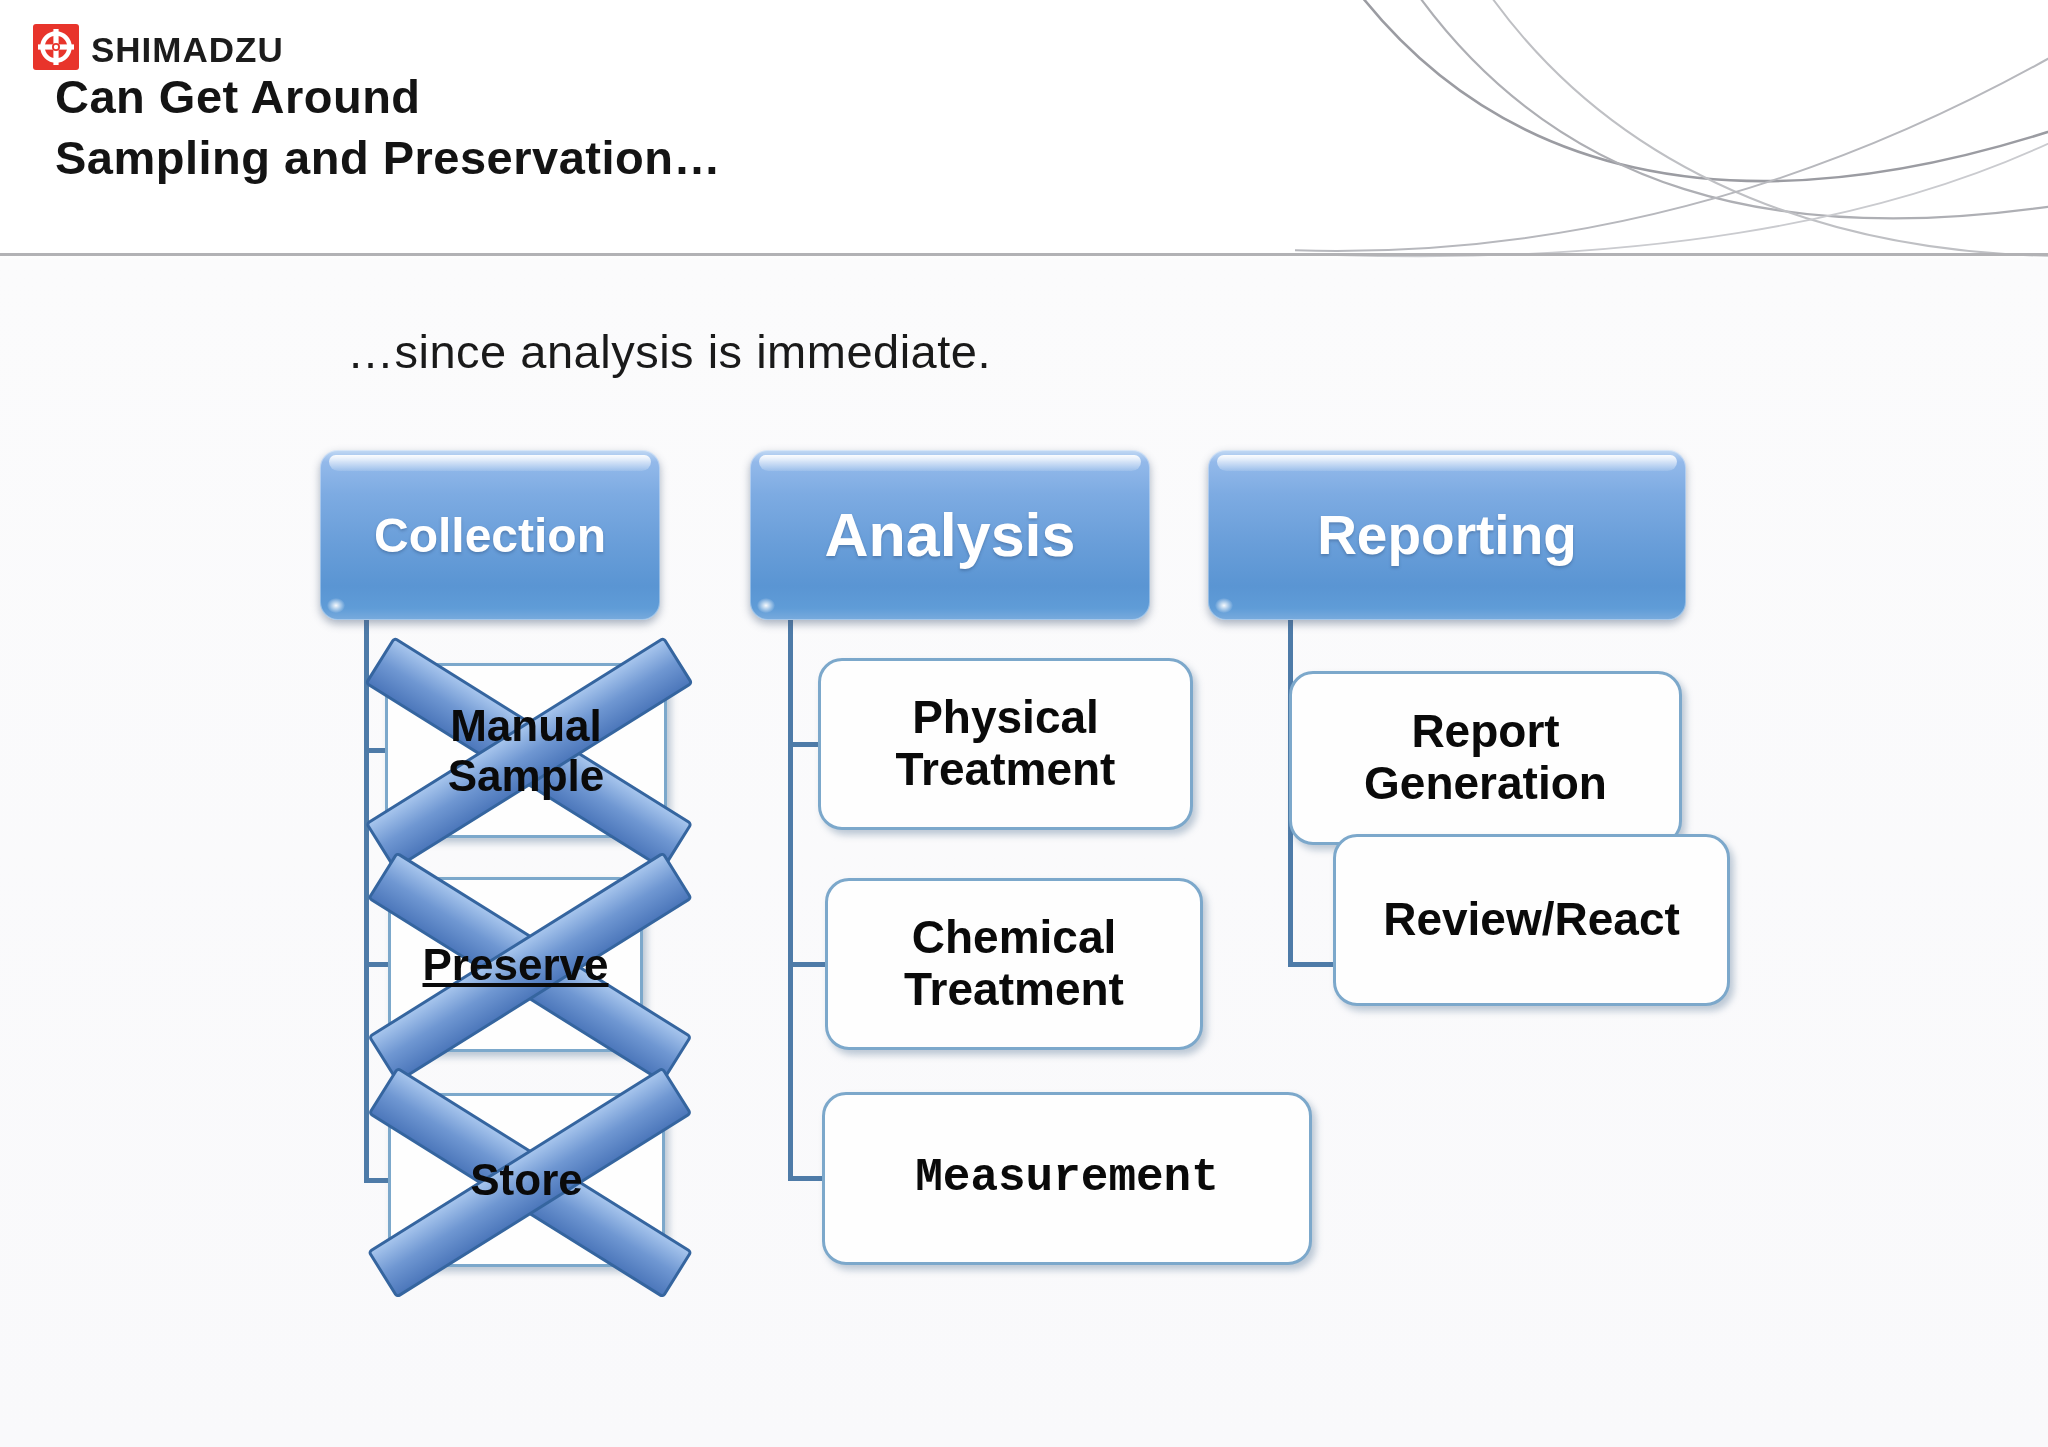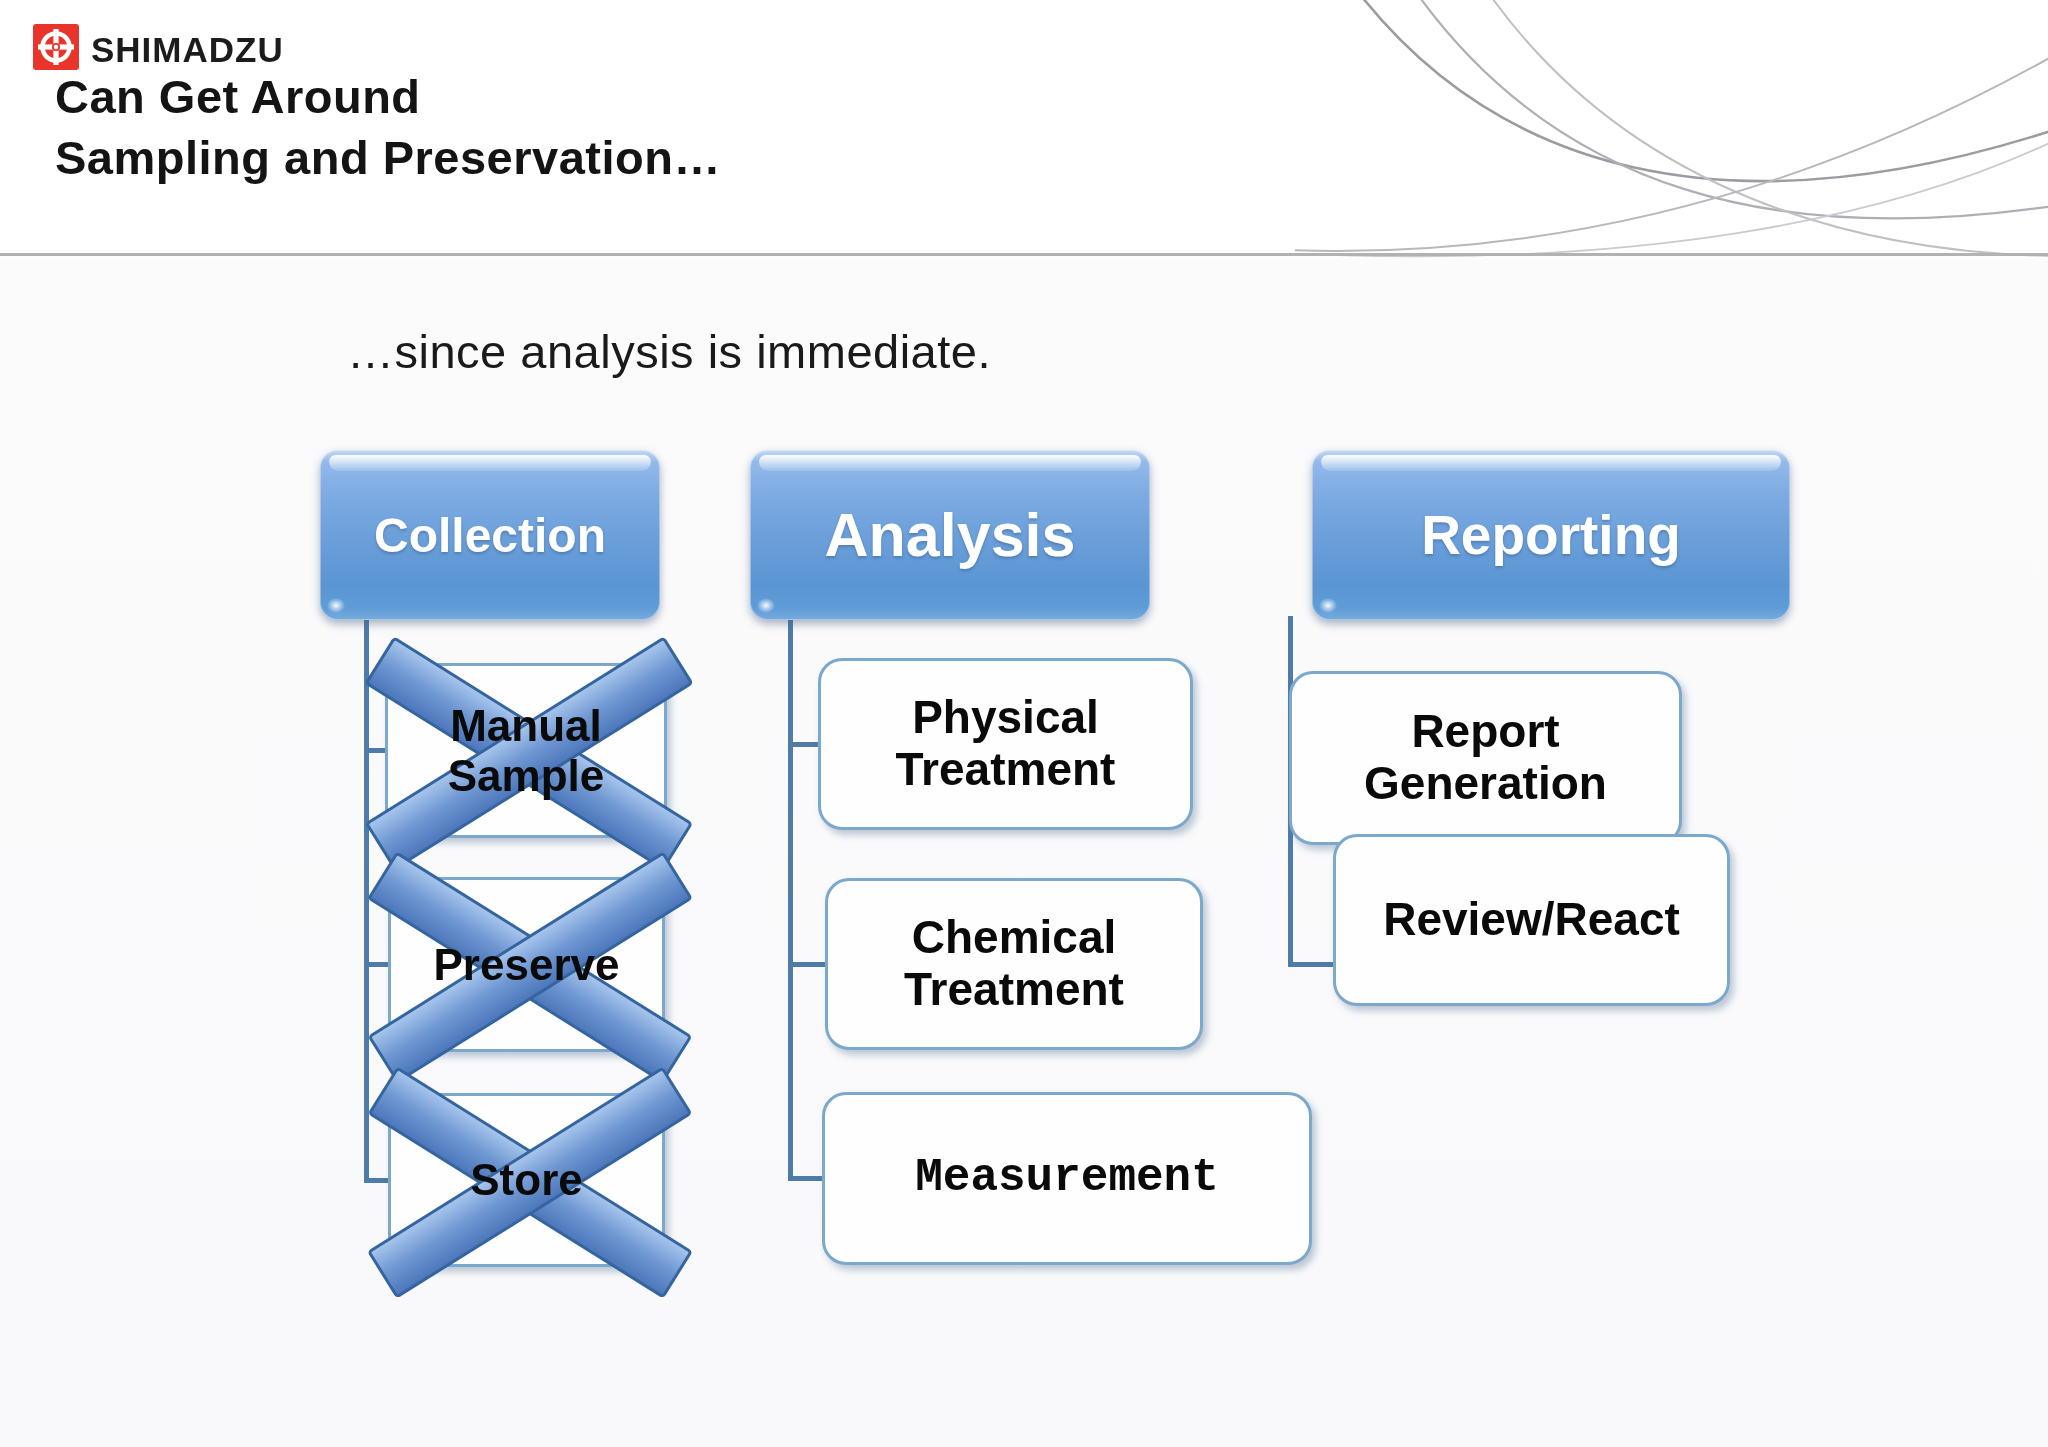--- a/index.html
+++ b/index.html
@@ -58,34 +58,34 @@
     border-radius:10px 10px 14px 14px;
     background:linear-gradient(180deg,rgba(255,255,255,0.95),rgba(255,255,255,0.12));
   }
   .hdr::after {
     content:""; position:absolute; left:7px; bottom:7px; width:18px; height:15px;
     border-radius:50%;
     background:radial-gradient(ellipse at center,rgba(255,255,255,0.95),rgba(255,255,255,0) 72%);
   }
   #hdr-collection { left:320px; top:450px; width:340px; height:170px; font-size:48px; }
   #hdr-analysis   { left:750px; top:450px; width:400px; height:170px; font-size:61px; }
-  #hdr-reporting  { left:1312px; top:450px; width:478px; height:170px; font-size:55px; }
+  #hdr-reporting  { left:1208px; top:450px; width:478px; height:170px; font-size:55px; }
 
   
   .child {
     position:absolute; z-index:2;
     display:flex; align-items:center; justify-content:center;
     background:#fefefe;
     border:3px solid #7ca8cb; border-radius:24px;
     box-shadow:4px 5px 7px rgba(95,125,155,0.40);
     color:#0a0a0a; font-weight:bold; text-align:center; line-height:1.12;
   }
   .child .lbl { position:relative; z-index:3; padding:0 10px; }
   #box-manual    { left:385px;  top:663px;  width:282px; height:175px; font-size:44px; }
-  #box-preserve  { left:388px;  top:877px;  width:277px; height:175px; font-size:44px; }
+  #box-preserve  { left:388px;  top:877px;  width:255px; height:175px; font-size:44px;text-decoration:underline; }
   #box-store     { left:388px;  top:1093px; width:277px; height:174px; font-size:44px; }
   #box-physical  { left:818px;  top:658px;  width:375px; height:172px; font-size:46px; }
   #box-chemical  { left:825px;  top:878px;  width:378px; height:172px; font-size:46px; }
   #box-measure   { left:822px;  top:1092px; width:490px; height:173px; font-size:46px;font-family:Liberation Mono, monospace; }
   #box-reportgen { left:1289px; top:663px;  width:393px; height:174px; font-size:46px;margin-top:8px; }
   #box-review    { left:1333px; top:834px;  width:397px; height:172px; font-size:46px; }
 
   
   .xmark { position:absolute; left:-16px; top:0px; z-index:2; overflow:visible; }
 </style>

